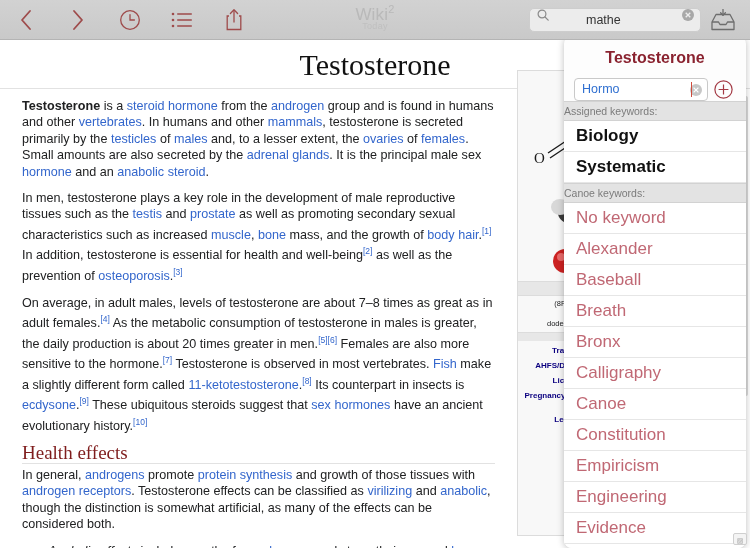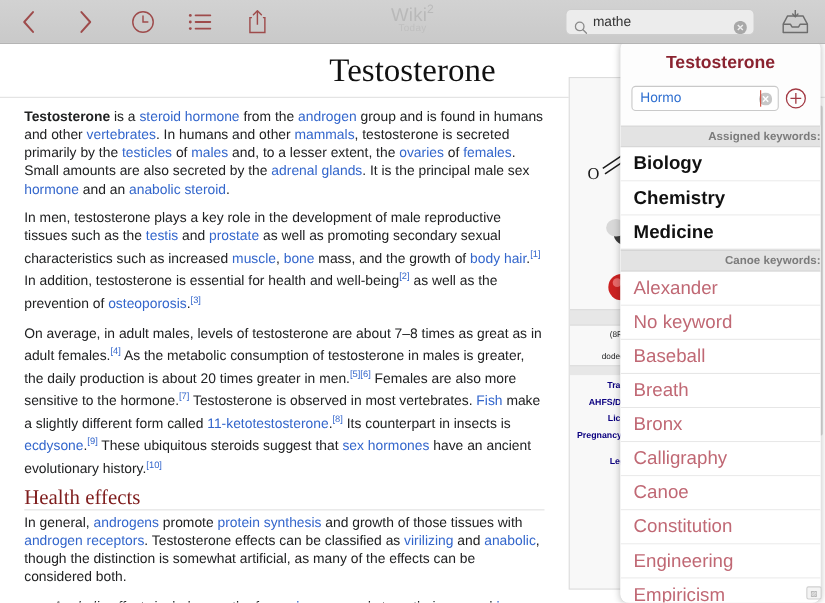--- a/index.html
+++ b/index.html
@@ -32,25 +32,26 @@
   }
   .wiki-logo .wmain {
     font-size: 17px; color: #b9b9b9; letter-spacing: .2px;
     font-family: "Liberation Sans", sans-serif;
   }
   .wiki-logo .wmain sup { font-size: 11px; }
   .wiki-logo .wsub {
     font-size: 9px; color: #bfbfbf; margin-top: -4px; letter-spacing: .3px;
   }
   .searchwrap {
-    position: absolute; right: 64px; top: 8px;
+    position: absolute; right: 49px; top: 8px;
     width: 172px; height: 24px;
     background: #ececec; border-radius: 5px;
-    display: flex; align-items: flex-end;
+    display: flex; align-items: flex-start;
     border: 1px solid #cdcdcd;
+    gap: 32px;
   }
   .searchwrap .s-ico { margin: 0 5px 0 7px; display:flex; }
   .searchwrap .s-val {
     flex: 1; font-size: 12.5px; color: #333; line-height: 22px;
   }
   .searchwrap .s-clear { margin-right: 6px; display:flex; }
   .tray-btn {
     position: absolute; right: 6px; top: 6px;
     width: 42px; height: 30px;
     display:flex; align-items:center; justify-content:center;
@@ -145,21 +146,21 @@
     border-bottom: 11px solid #fdfdfd;
     filter: drop-shadow(0 -1px 1px rgba(0,0,0,.10));
   }
   .pop-title {
     text-align: center; color: #8a2330;
     font-size: 16px; font-weight: bold;
     padding: 13px 0 11px 0;
   }
   .pop-entry {
     display: flex; 
-    padding: 0 8px 13px 10px;
+    padding: 0 8px 0 10px;
   }
   .pop-input {
     flex: 1; height: 23px;
     background: #ffffff; border: 1px solid #c9c9c9;
     border-radius: 4px;
     display: flex; align-items: center;
     padding: 0 5px 0 7px;
   }
   .pop-input .pi-val {
     flex: 1; font-size: 12.5px; color: #2f6fd0; line-height: 21px;
@@ -169,22 +170,22 @@
     content: ""; position: absolute; right: -2px; top: 3px;
     width: 1px; height: 15px; background: #d04b3c;
   }
   .pop-input .pi-clear { display: flex; }
   .pop-add {
     width: 30px; display: flex; align-items: center; justify-content: center;
     color: #a33a44;
   }
   .pop-sect {
     background: #e3e3e3;
-    text-align: right;
-    font-size: 10.5px; font-weight: bold; color: #7b7b7b;
+    text-align: left;
+    font-size: 10.5px; font-weight: normal; color: #7b7b7b;
     padding: 3px 0 3px 0;
     border-top: 1px solid #d2d2d2;
     border-bottom: 1px solid #d2d2d2;
   }
   .kw-row {
     padding: 5px 10px 5px 12px;
     font-size: 17px;
     border-bottom: 1px solid #e6e6e6;
     background: #ffffff;
   }
@@ -300,34 +301,33 @@
         <svg width="19" height="19" viewBox="0 0 19 19">
           <circle cx="9.5" cy="9.5" r="8.6" fill="none" stroke="#a33a44" stroke-width="1.2"></circle>
           <path d="M9.5 4.6 V14.4 M4.6 9.5 H14.4" stroke="#a33a44" stroke-width="1.2"></path>
         </svg>
       </div>
     </div>
 
     <div class="pop-list">
       <div class="pop-sect">Assigned keywords:</div>
       <div class="kw-row kw-assigned">Biology</div>
-      <div class="kw-row kw-assigned">Chemistry</div>
-      <div class="kw-row kw-assigned">Medicine</div>
+      <div class="kw-row kw-assigned">Systematic</div>
 
       <div class="pop-sect">Canoe keywords:</div>
+      <div class="kw-row kw-other">No keyword</div>
       <div class="kw-row kw-other">Alexander</div>
-      <div class="kw-row kw-other">No keyword</div>
       <div class="kw-row kw-other">Baseball</div>
       <div class="kw-row kw-other">Breath</div>
       <div class="kw-row kw-other">Bronx</div>
       <div class="kw-row kw-other">Calligraphy</div>
       <div class="kw-row kw-other">Canoe</div>
       <div class="kw-row kw-other">Constitution</div>
+      <div class="kw-row kw-other">Empiricism</div>
       <div class="kw-row kw-other">Engineering</div>
-      <div class="kw-row kw-other">Empiricism</div>
       <div class="kw-row kw-other">Evidence</div>
 
     </div>
   </div>
 
   <div class="resize-grip">▨</div>
 
   <div class="toolbar">
     <div class="tb-btn">
       <svg width="14" height="22" viewBox="0 0 14 22">

